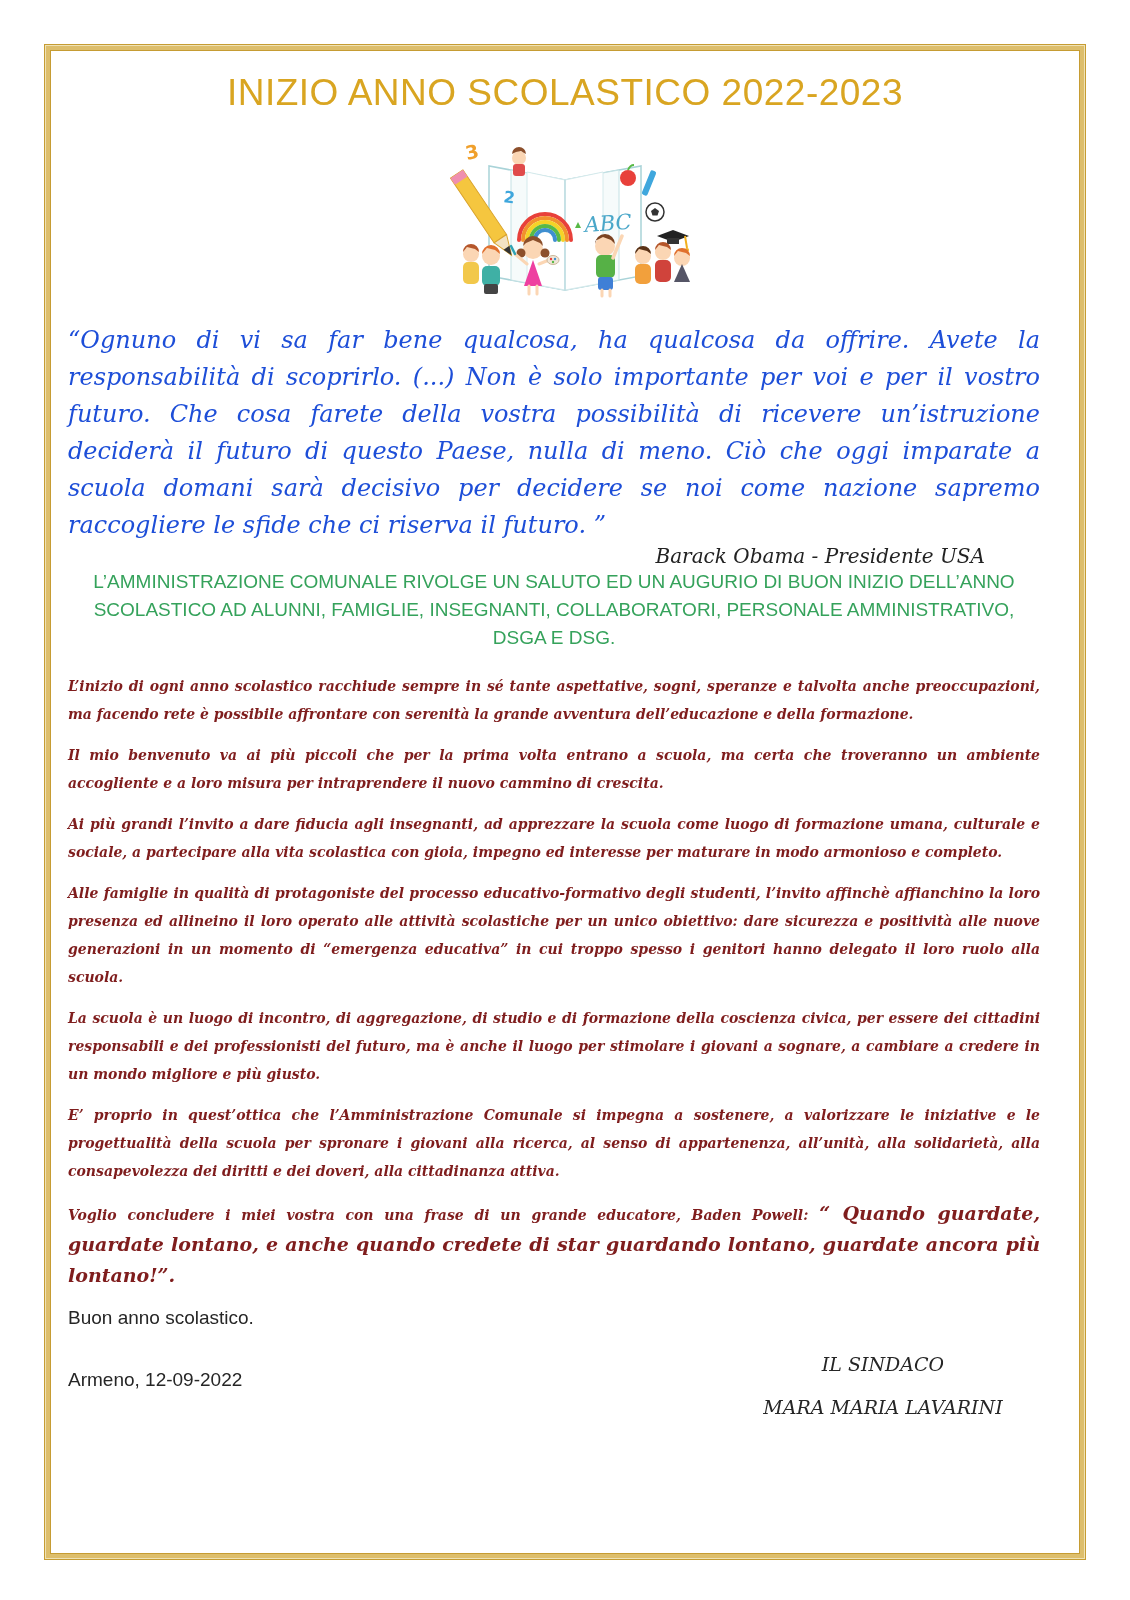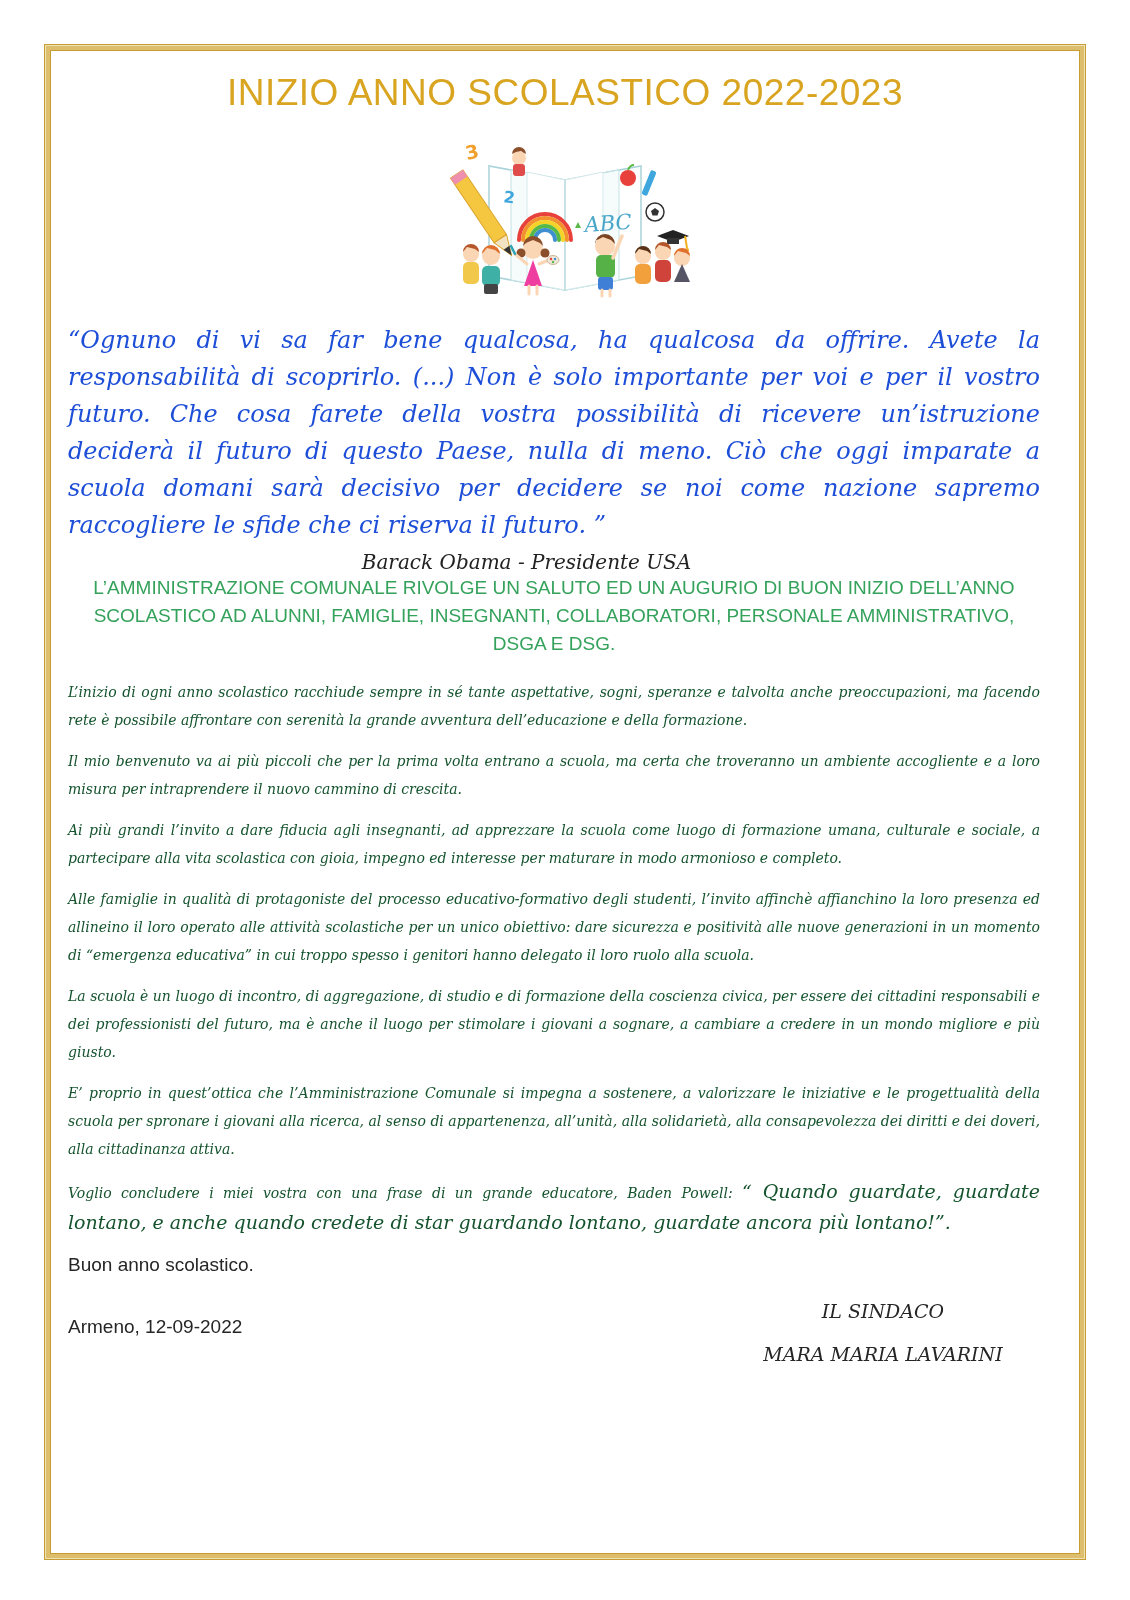--- a/index.html
+++ b/index.html
@@ -48,41 +48,41 @@
 
   .script { font-family: "DejaVu Serif", serif; font-style: italic; }
 
   .quote {
     font-size: 24px;
     line-height: 37px;
     text-align: justify;
     color: #1d4ed8;
   }
   .attribution {
-    margin-top: 6px;
     padding-right: 55px;
-    text-align: center;
+    text-align: right;
     font-size: 20px;
     color: #222;
   }
 
   .announcement {
     text-align: center;
     font-size: 19px;
     line-height: 28px;
     color: #35a25b;
   }
 
   .body-text { margin-top: 20px; }
   .body-text p {
     font-size: 14px;
     line-height: 28px;
     text-align: justify;
     margin-bottom: 13px;
-    color: #14532d;
+    color: #7f1d1d;
+    font-weight: bold;
   }
   .closing-quote-big {
     font-size: 19px;
     line-height: 30px;
   }
 
   .wish {
     margin-top: 16px;
     font-size: 19px;
     font-family: "Liberation Sans", sans-serif;

